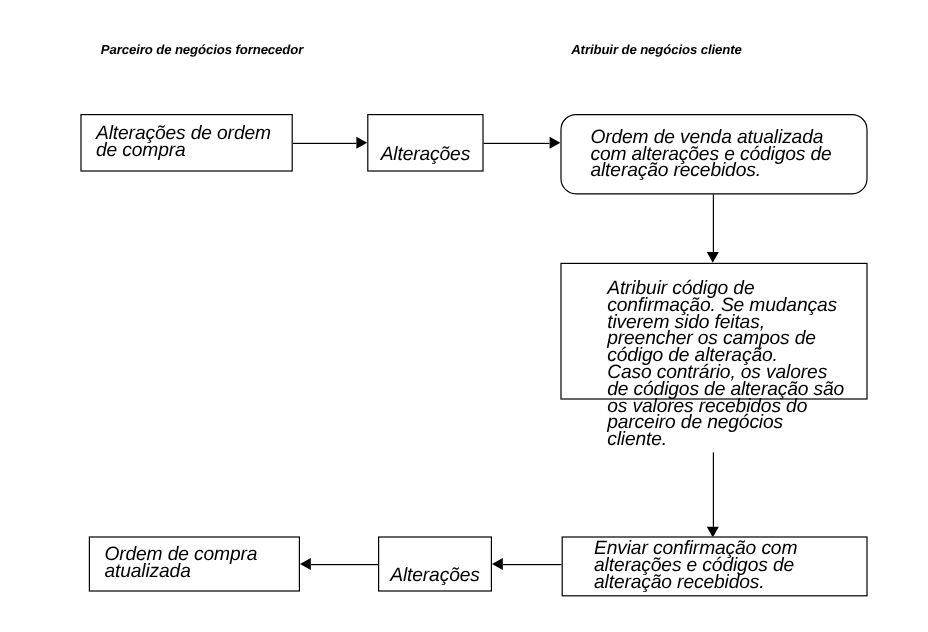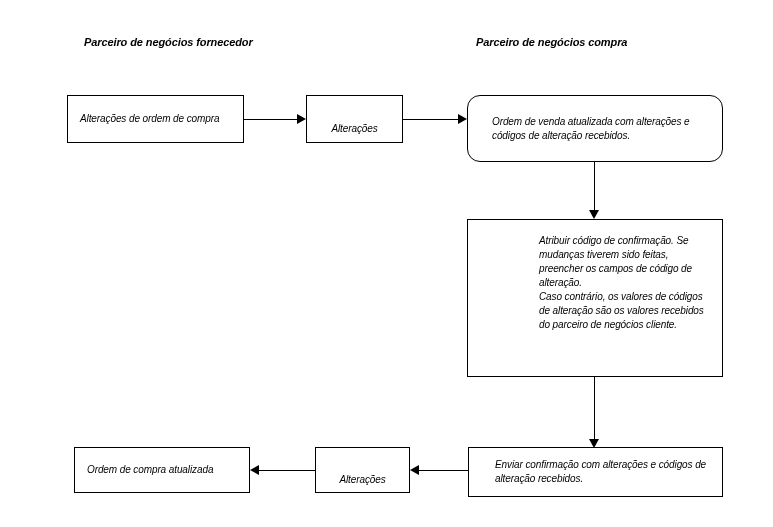--- a/index.html
+++ b/index.html
@@ -26,21 +26,21 @@
   }
   .node {
     position: absolute;
     box-sizing: border-box;
     border: 1.6px solid #000000;
     background: #ffffff;
     display: flex;
     align-items: center;
   }
   .node .node-text {
-    font-size: 10px;
+    font-size: 16px;
     line-height: 14px;
     color: #000000;
     white-space: pre-line;
     letter-spacing: -0.1px;
   }
   .node.pad-left .node-text { padding-left: 12px; }
   .node.centered { justify-content: center; }
   .node.centered .node-text { text-align: center; margin-top: 20px; }
 
   
@@ -75,21 +75,21 @@
     border-top: 9px solid #000000;
   }
 </style>
 </head>
 <body>
 
 <div id="canvas">
 
   <div class="lane-title" style="left:84px; top:36px;">Parceiro de negócios fornecedor</div>
 
-  <div class="lane-title" style="left:476px; top:36px;">Parceiro de negócios compra</div>
+  <div class="lane-title" style="left:476px; top:36px;">Atribuir de negócios cliente</div>
 
   <div class="node pad-left" style="left:67px; top:95px; width:177px; height:48px;">
     <span class="node-text">Alterações de ordem de compra</span>
   </div>
 
   <div class="conn-h" style="left:244px; top:119px; width:53px;"></div>
   <div class="arrow right" style="left:297px; top:114px;"></div>
 
   <div class="node centered" style="left:306px; top:95px; width:97px; height:48px;">
     <span class="node-text">Alterações</span>
@@ -98,21 +98,21 @@
   <div class="conn-h" style="left:403px; top:119px; width:55px;"></div>
   <div class="arrow right" style="left:458px; top:114px;"></div>
 
   <div class="node pad-left" style="left:467px; top:95px; width:256px; height:67px;border-radius:13px;">
     <span class="node-text" style="padding-left:24px; padding-right:14px;">Ordem de venda atualizada com alterações e códigos de alteração recebidos.</span>
   </div>
 
   <div class="conn-v" style="left:594px; top:162px; height:48px;"></div>
   <div class="arrow down" style="left:589px; top:210px;"></div>
 
-  <div class="node" style="left:467px; top:219px; width:256px; height:158px; align-items:flex-start;padding-left:33px;">
+  <div class="node" style="left:467px; top:219px; width:256px; height:114px; align-items:flex-start;">
     <span class="node-text" style="padding-left:38px; padding-right:16px; padding-top:14px;">Atribuir código de confirmação. Se mudanças tiverem sido feitas, preencher os campos de código de alteração.
 Caso contrário, os valores de códigos de alteração são os valores recebidos do parceiro de negócios cliente.</span>
   </div>
 
   <div class="conn-v" style="left:594px; top:377px; height:62px;"></div>
   <div class="arrow down" style="left:589px; top:439px;"></div>
 
   <div class="node" style="left:468px; top:447px; width:255px; height:50px;">
     <span class="node-text" style="padding-left:26px; padding-right:14px;">Enviar confirmação com alterações e códigos de alteração recebidos.</span>
   </div>

